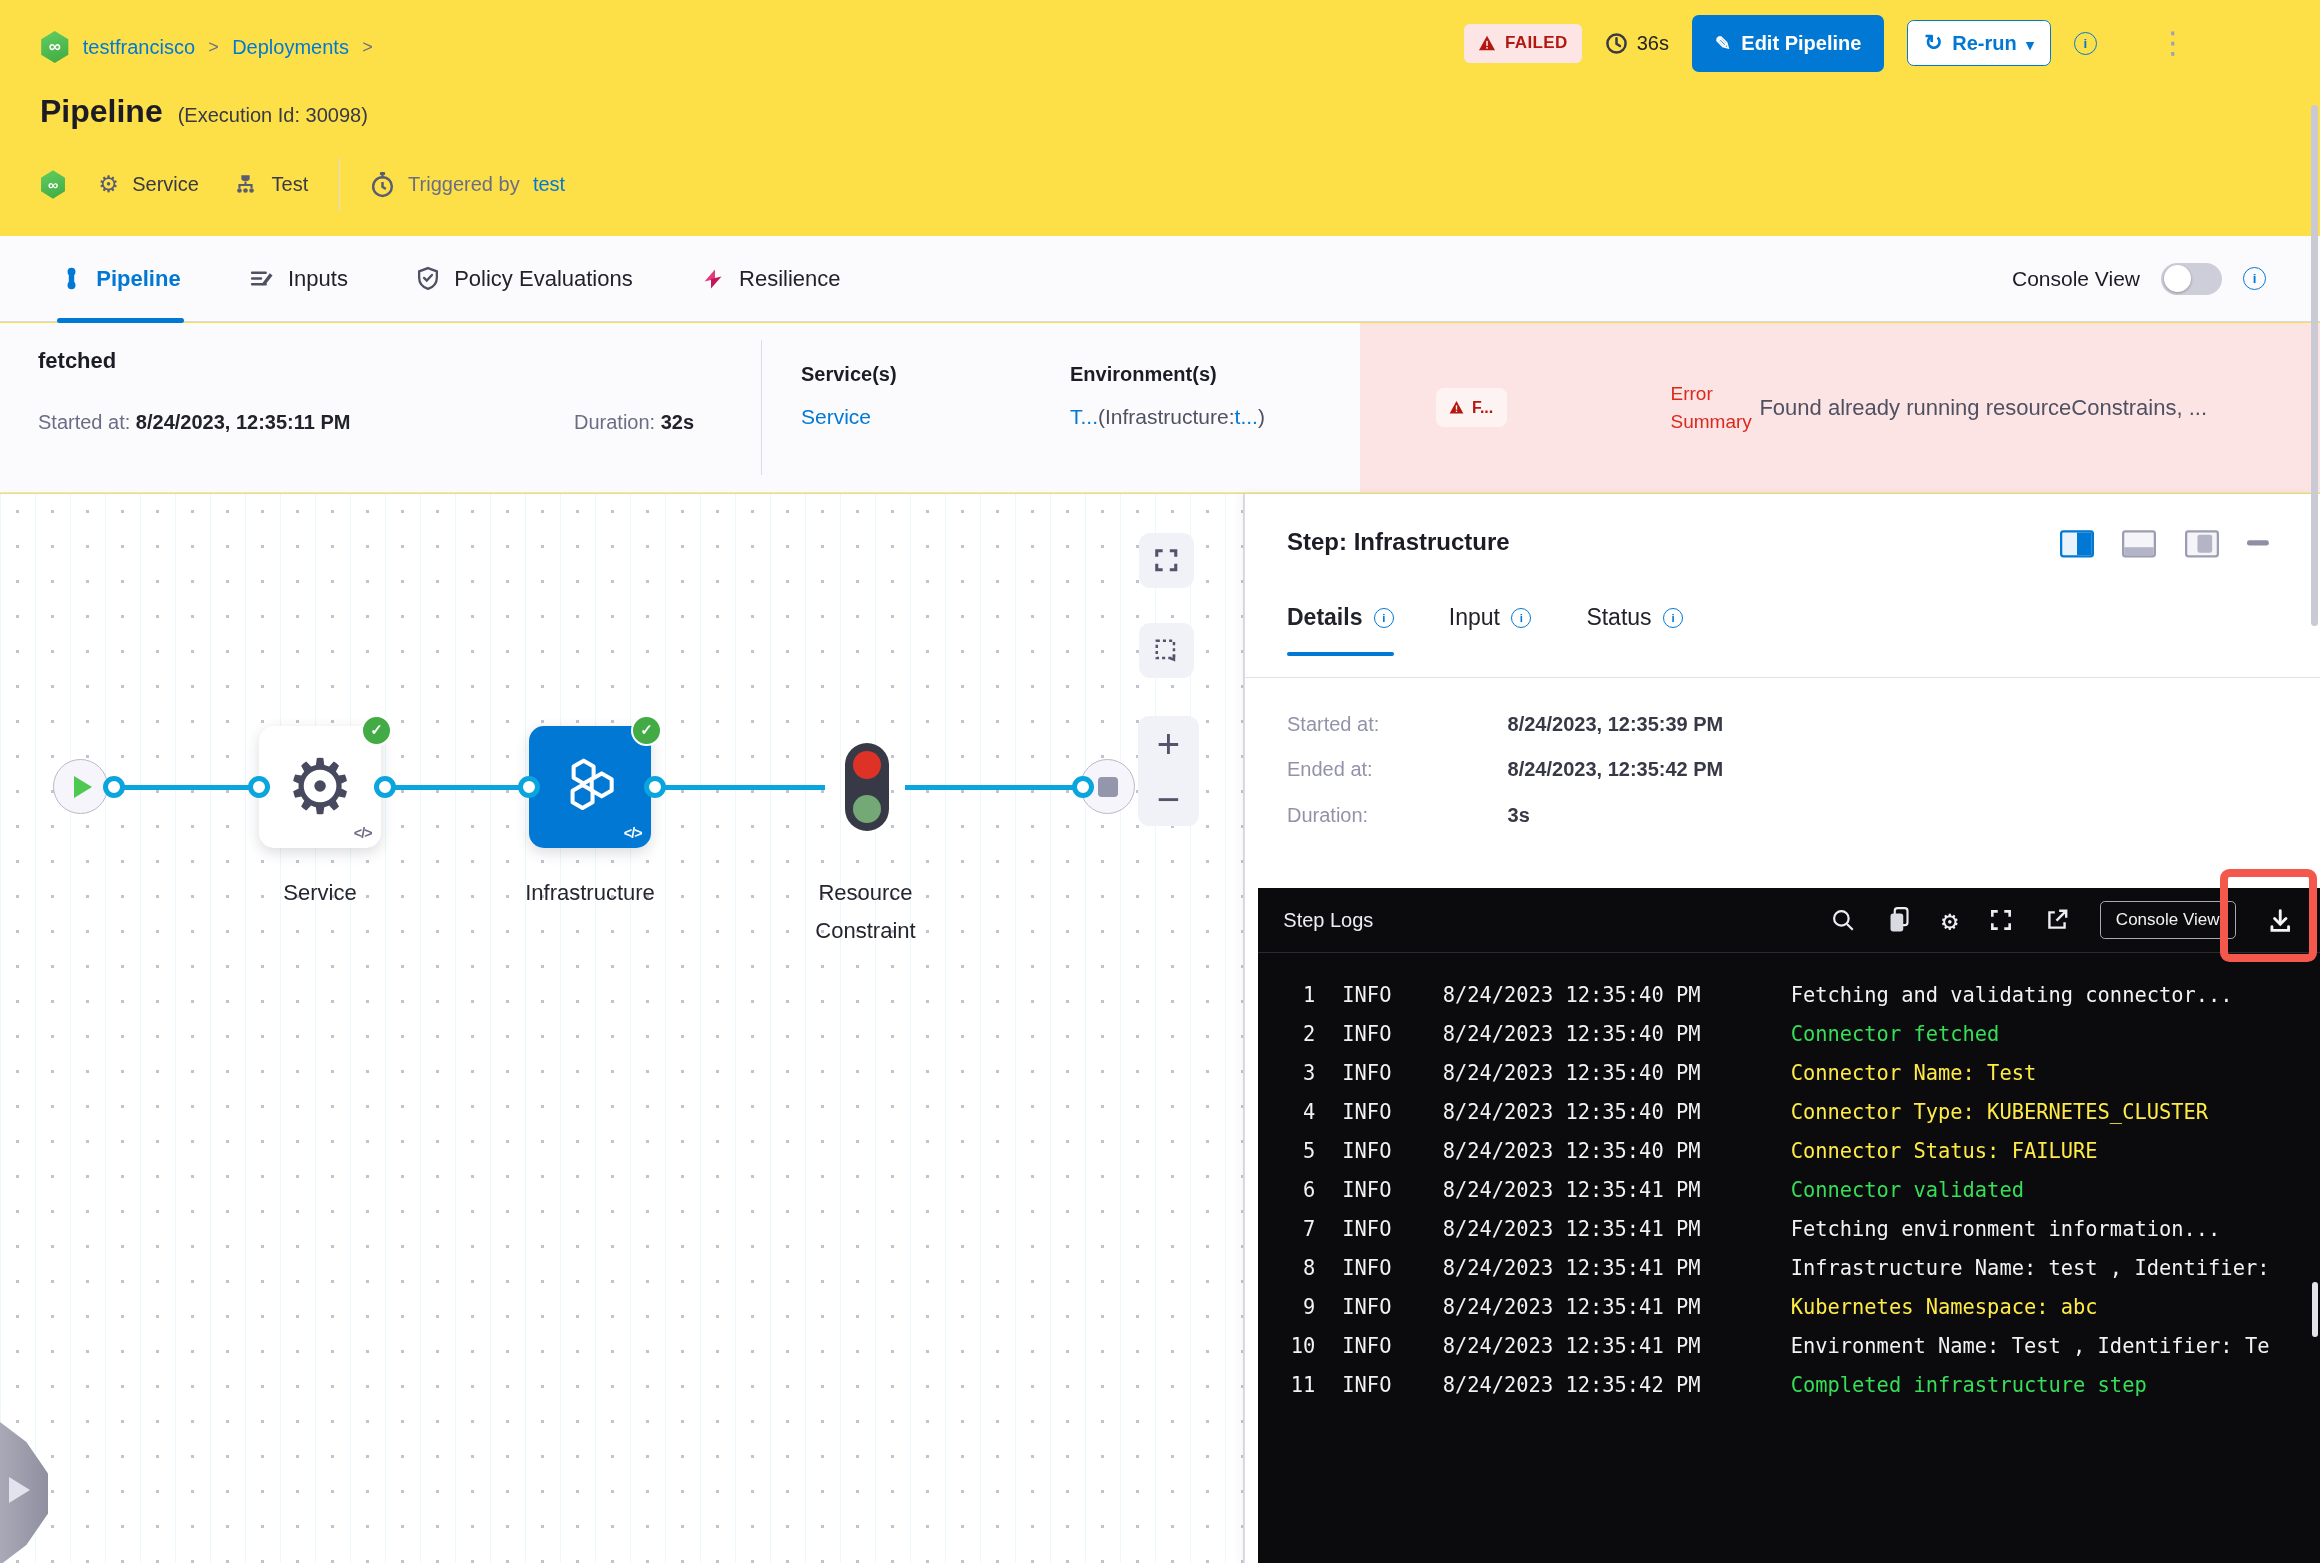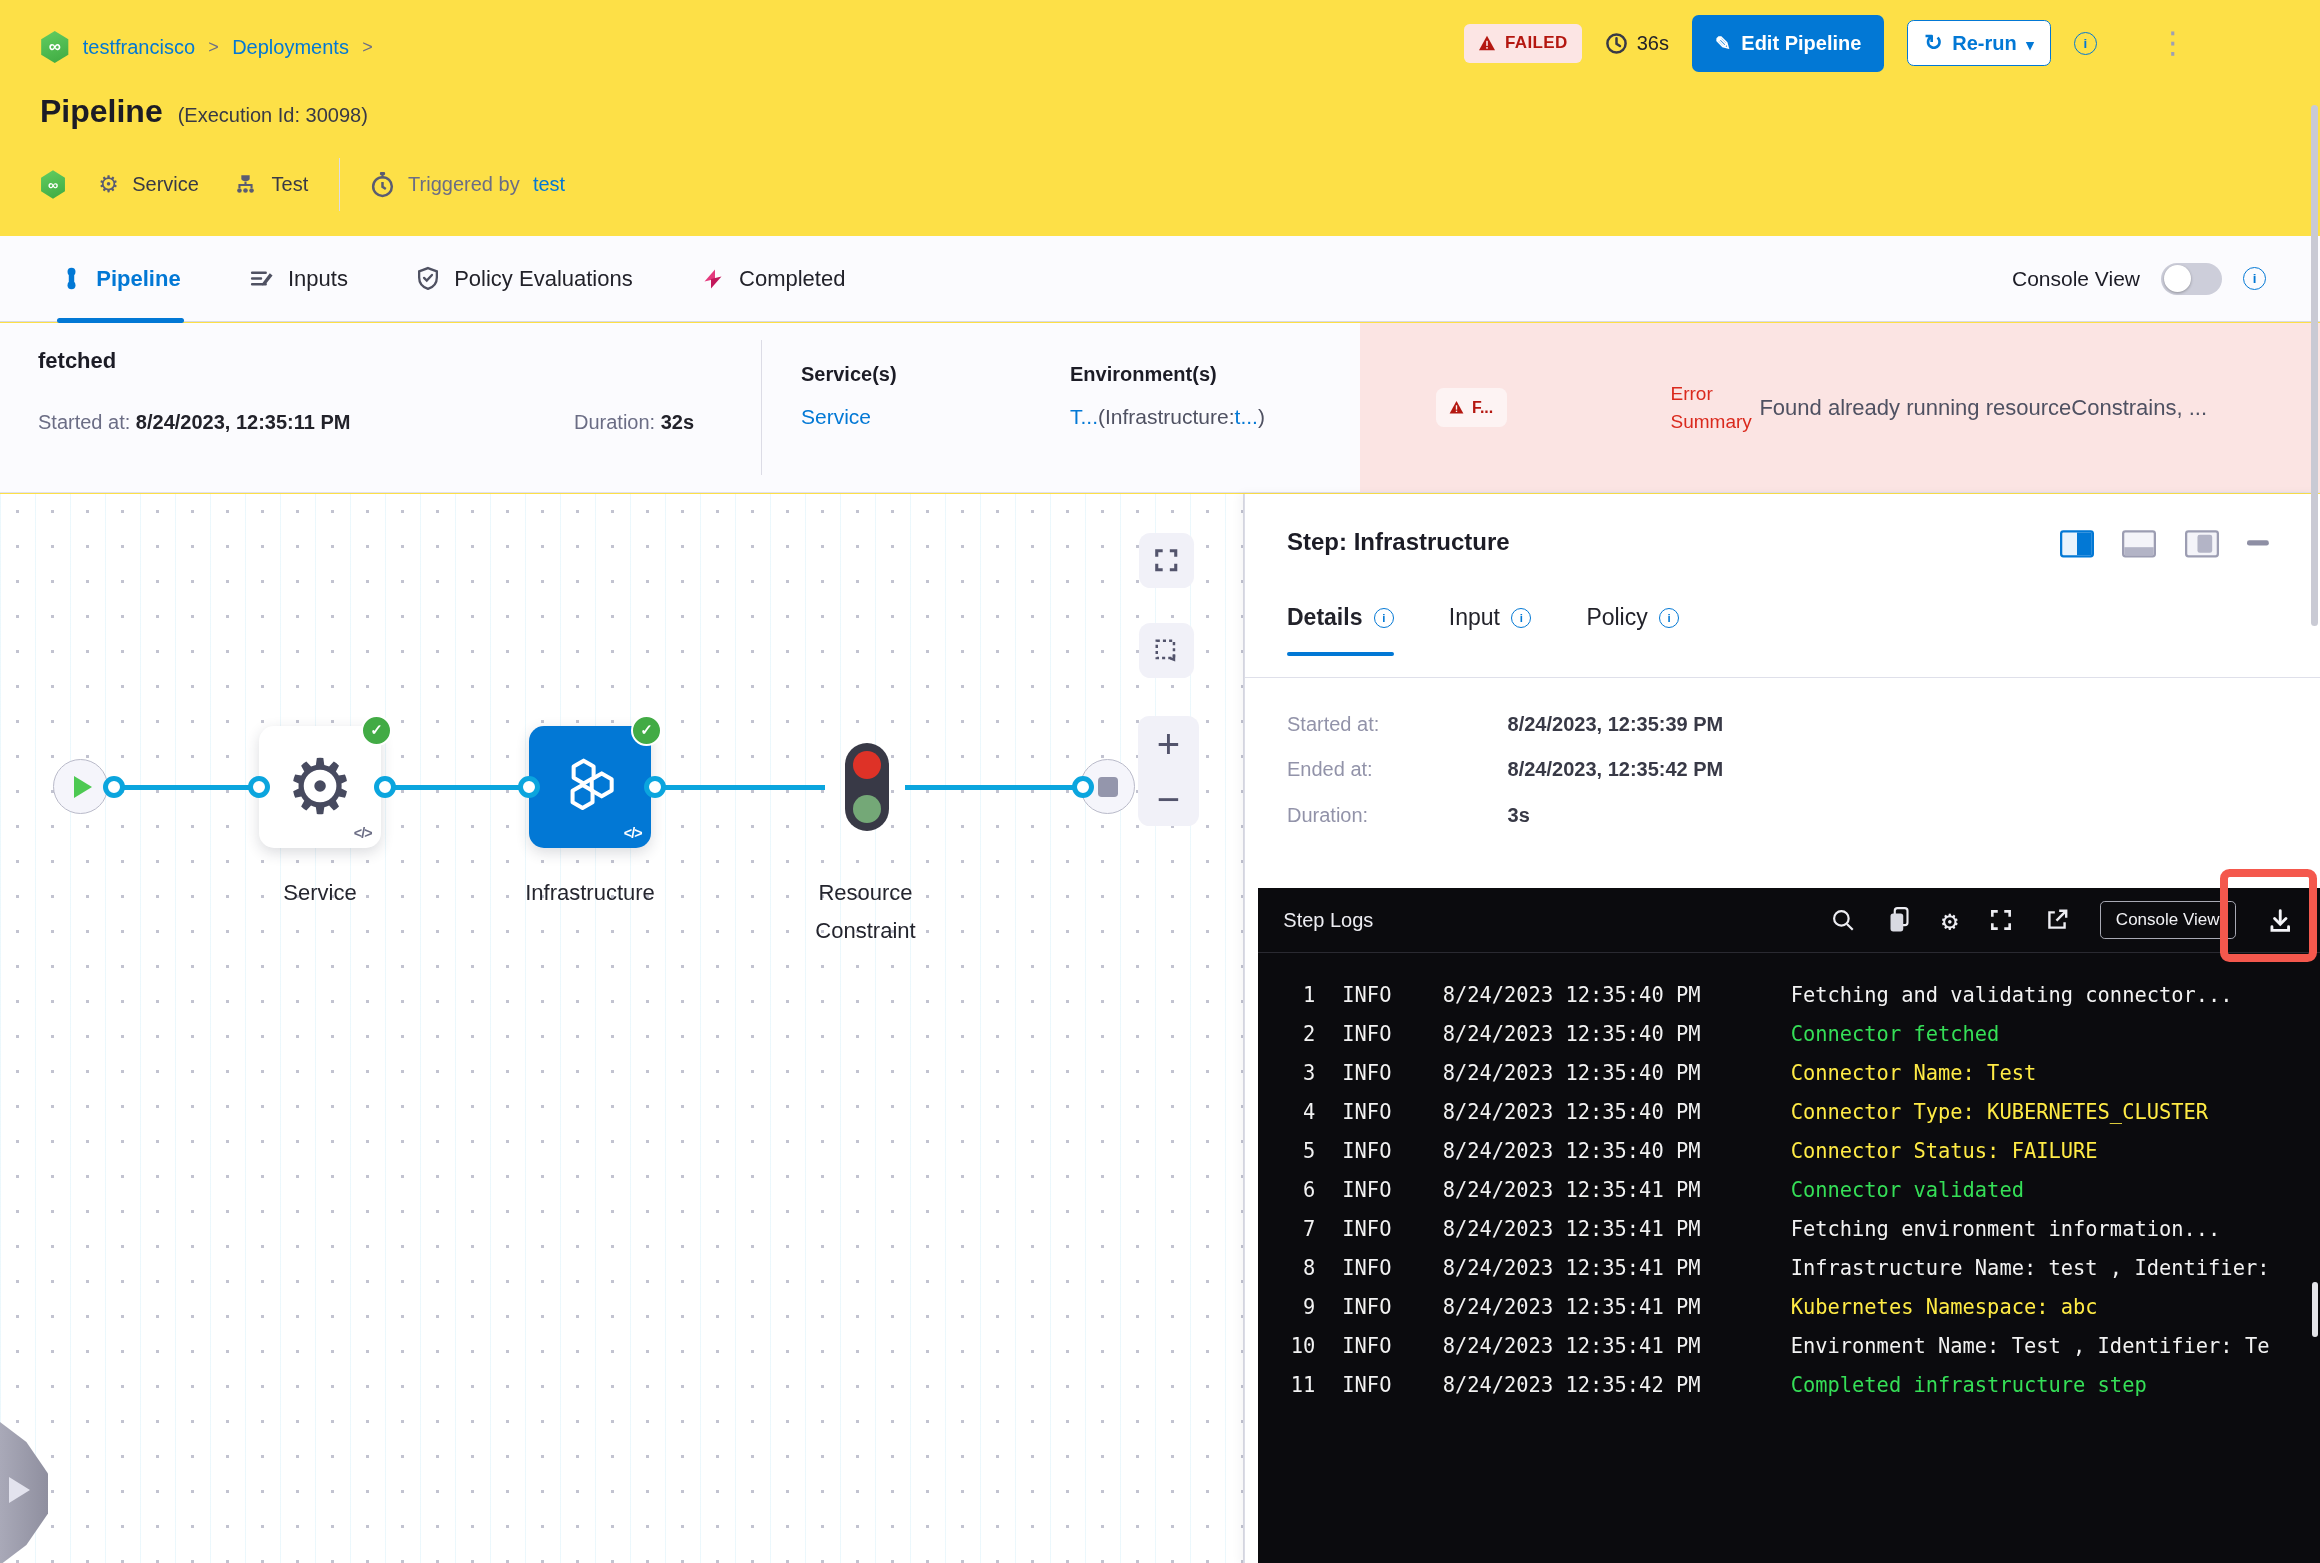--- a/index.html
+++ b/index.html
@@ -240,21 +240,21 @@
         <path d="M11 2 19.5 5.2V11c0 5.2-3.4 9.3-8.5 11-5.1-1.7-8.5-5.8-8.5-11V5.2Z" fill="none" stroke="#4F5162" stroke-width="2.2"></path>
         <path d="m7.2 11.4 2.6 2.6 5-5.4" fill="none" stroke="#4F5162" stroke-width="2.2" stroke-linecap="round"></path>
       </svg>
       <span>Policy Evaluations</span>
     </span>
     <span class="tab">
       <svg width="24" height="24" viewBox="0 0 24 24">
         <path d="M3.5 14.5 14 2.5v9.5z" fill="#E4397D"></path>
           <path d="M20.5 9.5 10 21.5V12z" fill="#C2185B"></path>
       </svg>
-      <span>Completed</span>
+      <span>Resilience</span>
     </span>
     <span class="consoleview">
       <span>Console View</span>
       <span class="toggle"></span>
       <span class="info"></span>
     </span>
   </div>
 
   <div class="stageband">
     <span class="stage-name">fetched</span>
@@ -387,21 +387,21 @@
     <div class="panel-tabs">
       <span class="ptab active">
         <span>Details</span>
           <span class="info sm"></span>
       </span>
       <span class="ptab">
         <span>Input</span>
           <span class="info sm"></span>
       </span>
       <span class="ptab">
-        <span>Policy</span>
+        <span>Status</span>
           <span class="info sm"></span>
       </span>
     </div>
     <div class="panel-tabline"></div>
 
     <div class="drow" style="top:219px;">
       <span class="dlabel">Started at:</span>
       <span class="dvalue">8/24/2023, 12:35:39 PM</span>
     </div>
     <div class="drow" style="top:264px;">

